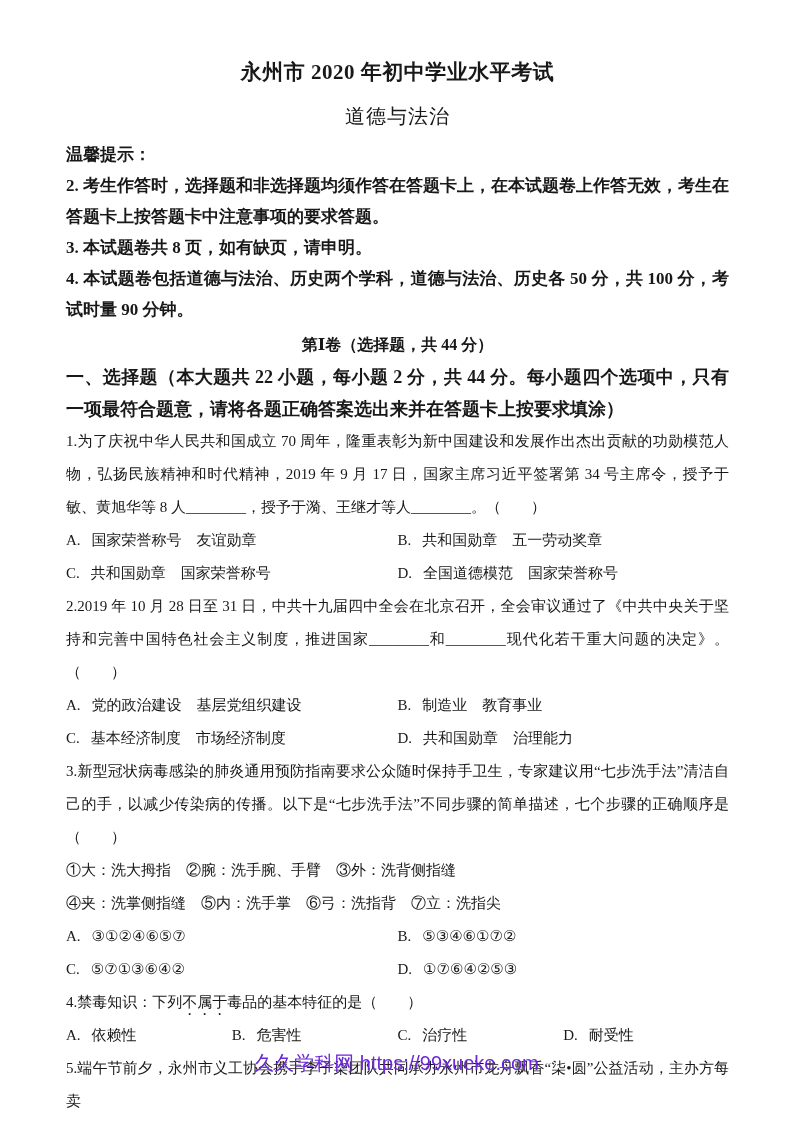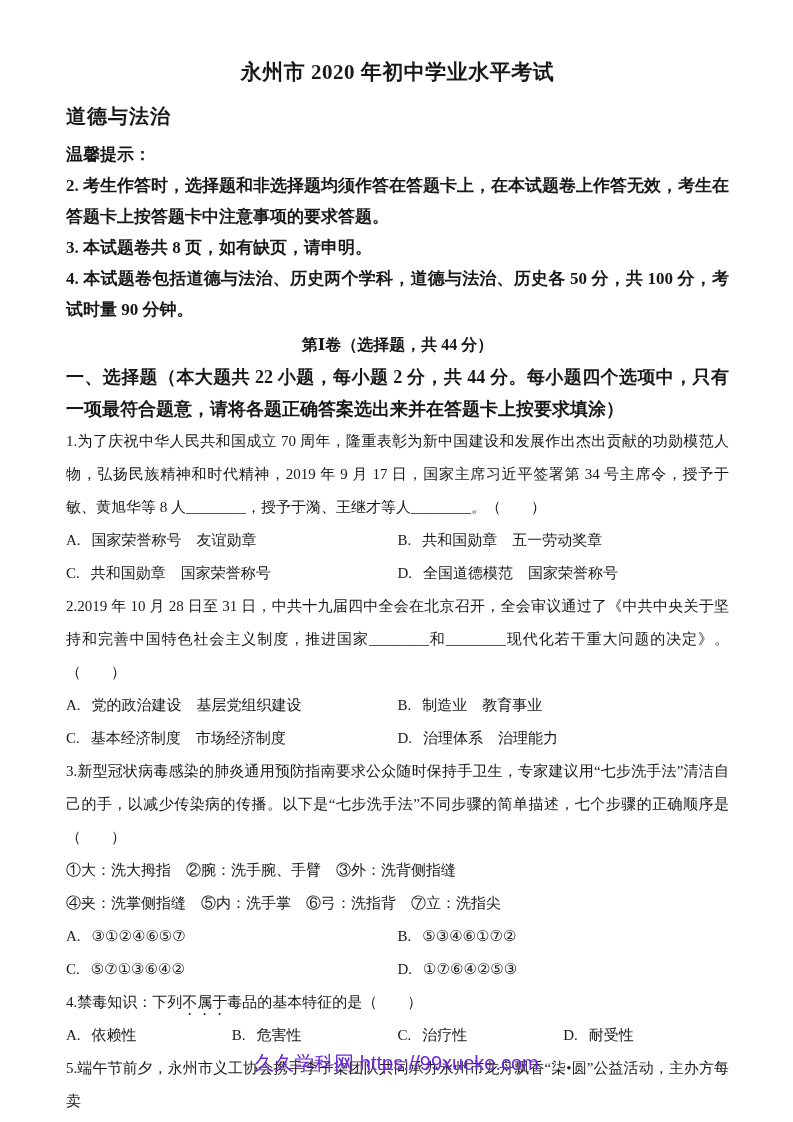--- a/index.html
+++ b/index.html
@@ -3,21 +3,21 @@
 <meta charset="utf-8">
 <style>
   html,body { margin:0; padding:0; background:#ffffff; }
   .page {
     width:793px; height:1122px; position:relative; box-sizing:border-box;
     padding:58px 64px 0 66px; background:#ffffff; overflow:hidden;
     font-family:"Liberation Serif","DejaVu Serif",serif;
     color:#181818;
   }
   .doc-title { font-size:21px; font-weight:bold; text-align:center; margin:0 0 17px; line-height:1.35; letter-spacing:.5px; }
-  .doc-subtitle { font-size:20px; font-weight:bold; text-align:left; margin:0 0 9px; letter-spacing:1px; }
+  .doc-subtitle { font-size:20px; font-weight:normal; text-align:center; margin:0 0 9px; letter-spacing:1px; }
   .notice { font-weight:bold; font-size:17px; line-height:31px; }
   .notice p { margin:0; text-align:justify; }
   .volume-title { text-align:center; font-weight:bold; font-size:16px; line-height:33px; margin:3px 0 0; }
   .part-title { font-weight:bold; font-size:18px; line-height:32px; text-align:justify; margin:0; }
   .question { font-size:15px; line-height:33px; }
   .q-stem, .q-subline { margin:0; text-align:justify; }
   .opt-row { display:flex; }
   .opt { display:flex; }
   .two-col .opt { flex:0 0 50%; }
   .four-col .opt { flex:0 0 25%; }
@@ -86,21 +86,21 @@
         <span class="opt-text">制造业　教育事业</span>
       </span>
     </div>
     <div class="opt-row two-col">
       <span class="opt">
         <span class="opt-label">C.</span>
         <span class="opt-text">基本经济制度　市场经济制度</span>
       </span>
       <span class="opt">
         <span class="opt-label">D.</span>
-        <span class="opt-text">治理体系　治理能力</span>
+        <span class="opt-text">共和国勋章　治理能力</span>
       </span>
     </div>
   </div>
 
   <div class="question">
     <p class="q-stem">3.新型冠状病毒感染的肺炎通用预防指南要求公众随时保持手卫生，专家建议用“七步洗手法”清洁自己的手，以减少传染病的传播。以下是“七步洗手法”不同步骤的简单描述，七个步骤的正确顺序是（　　）</p>
     <p class="q-subline">①大：洗大拇指　②腕：洗手腕、手臂　③外：洗背侧指缝</p>
     <p class="q-subline">④夹：洗掌侧指缝　⑤内：洗手掌　⑥弓：洗指背　⑦立：洗指尖</p>
     <div class="opt-row two-col">
       <span class="opt">

